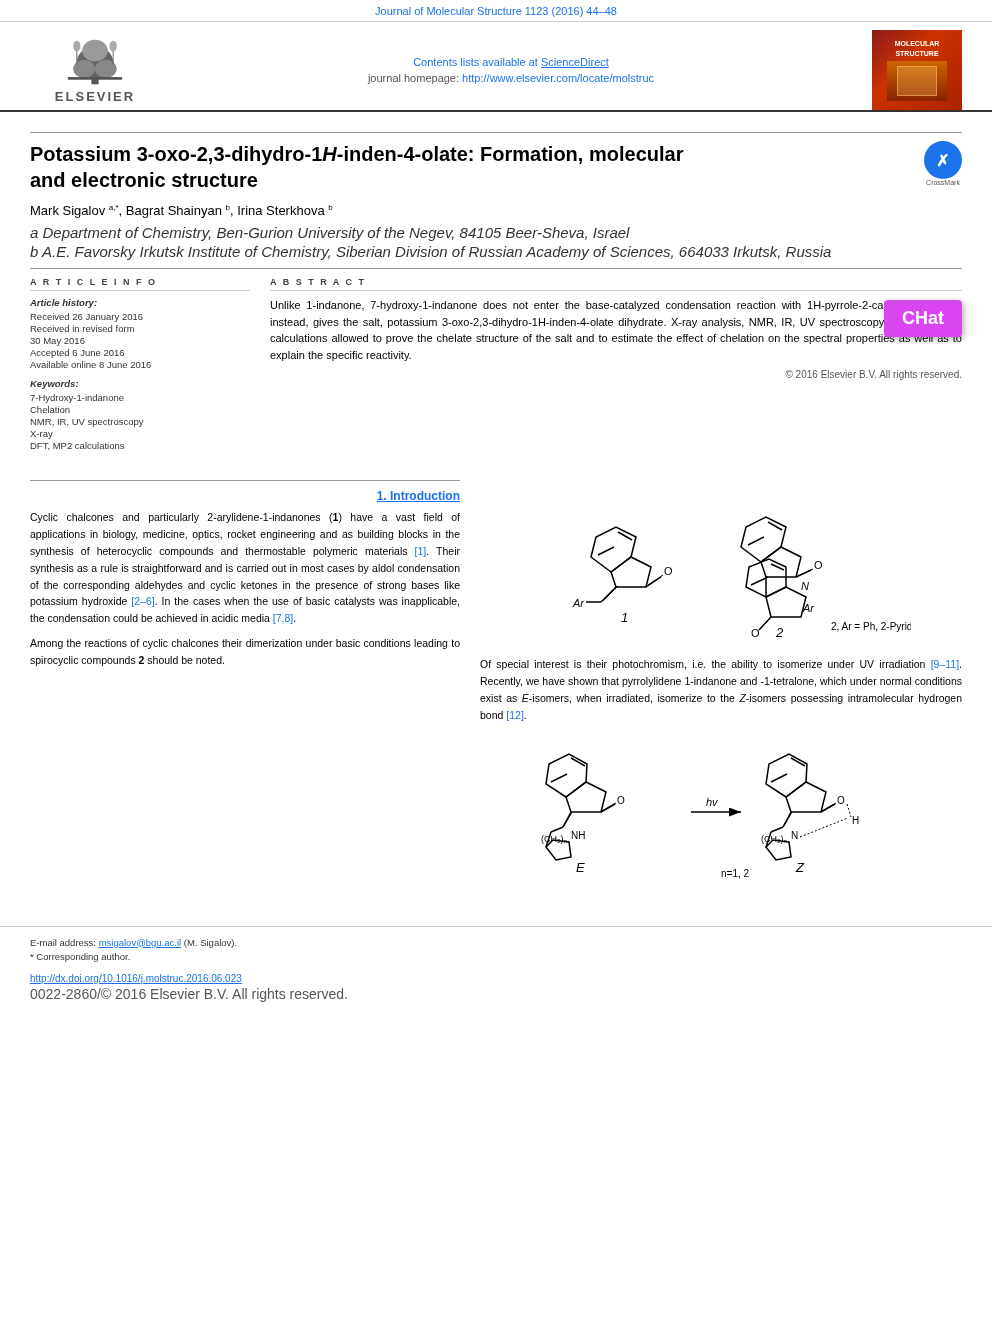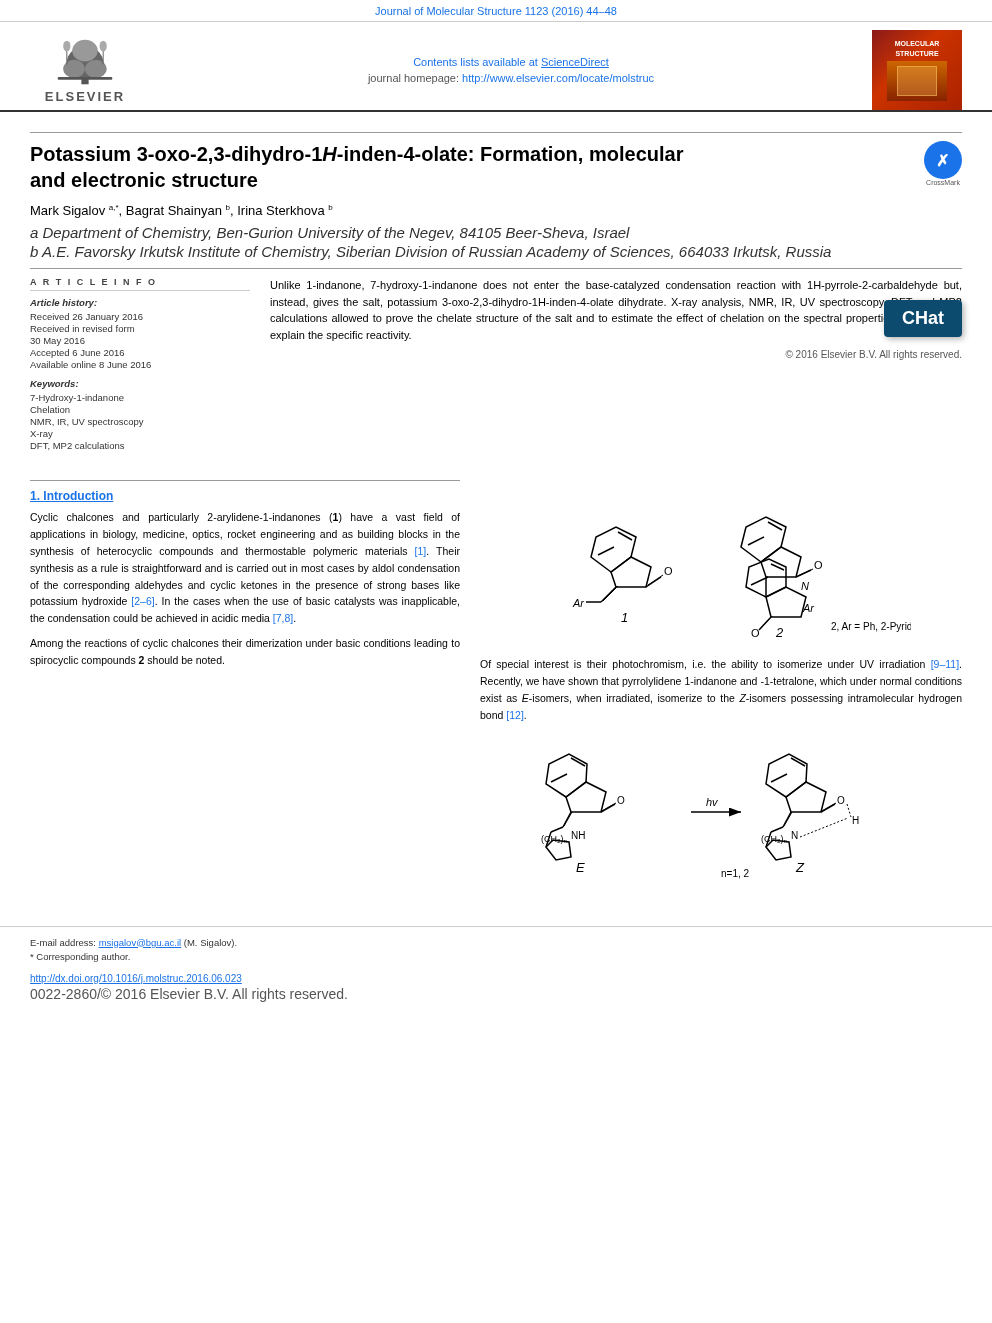--- a/index.html
+++ b/index.html
@@ -28,21 +28,21 @@
       display: flex;
       align-items: center;
       justify-content: space-between;
       padding: 8px 20px 0 20px;
       border-bottom: 2px solid #333;
     }
     .header-left {
       width: 130px;
       display: flex;
       flex-direction: column;
-      align-items: center;
+      align-items: flex-end;
     }
     .elsevier-logo {
       width: 110px;
       height: 70px;
       display: flex;
       flex-direction: column;
       align-items: center;
       justify-content: center;
     }
     .elsevier-tree {
@@ -218,20 +218,21 @@
     .content-right {
       flex: 1;
       padding-left: 20px;
     }
     .section-title {
       font-size: 12px;
       font-weight: bold;
       color: #1a73e8;
       margin-bottom: 6px;
       text-decoration: underline;
+      text-align: right;
     }
     .body-text {
       font-size: 10.5px;
       color: #000;
       line-height: 1.6;
       text-align: justify;
       margin-bottom: 8px;
     }
     .body-text a, .ref-link {
       color: #1a73e8;
@@ -350,20 +351,21 @@
       <div class="article-info-row">Accepted 6 June 2016</div>
       <div class="article-info-row">Available online 8 June 2016</div>
       <div class="keywords-label">Keywords:</div>
       <div class="keyword-item">7-Hydroxy-1-indanone</div>
       <div class="keyword-item">Chelation</div>
       <div class="keyword-item">NMR, IR, UV spectroscopy</div>
       <div class="keyword-item">X-ray</div>
       <div class="keyword-item">DFT, MP2 calculations</div>
     </div>
     <div class="col-right">
+      <div class="section-heading">A B S T R A C T</div>
       <div class="abstract-text">Unlike 1-indanone, 7-hydroxy-1-indanone does not enter the base-catalyzed condensation reaction with 1H-pyrrole-2-carbaldehyde but, instead, gives the salt, potassium 3-oxo-2,3-dihydro-1H-inden-4-olate dihydrate. X-ray analysis, NMR, IR, UV spectroscopy, DFT and MP2 calculations allowed to prove the chelate structure of the salt and to estimate the effect of chelation on the spectral properties as well as to explain the specific reactivity.</div>
       <div class="abstract-copyright">© 2016 Elsevier B.V. All rights reserved.</div>
     </div>
   </div>
 
   <div class="main-content">
     <div class="content-left">
       <hr class="divider-line">
       <div class="section-title">1. Introduction</div>
       <div class="body-text">
@@ -517,15 +519,15 @@
     </div>
     <div class="footnote-text">
       <span>* Corresponding author.</span>
     </div>
     <div style="margin-top:6px;">
       <a href="#" class="doi-link">http://dx.doi.org/10.1016/j.molstruc.2016.06.023</a>
     </div>
     <div class="issn-text">0022-2860/© 2016 Elsevier B.V. All rights reserved.</div>
   </div>
 
-  <div style="position:fixed; right:30px; top:300px; background:#0c4a6e; color:white; padding:8px 18px; border-radius:4px; font-size:18px; font-weight:bold; cursor:pointer; box-shadow:2px 2px 6px rgba(0,0,0,0.3);">CHat</div>
+  <div style="position:fixed; right:30px; top:300px; background:#d946ef; color:white; padding:8px 18px; border-radius:4px; font-size:18px; font-weight:bold; cursor:pointer; box-shadow:2px 2px 6px rgba(0,0,0,0.3);">CHat</div>
 
 </div>
 
 </body></html>

